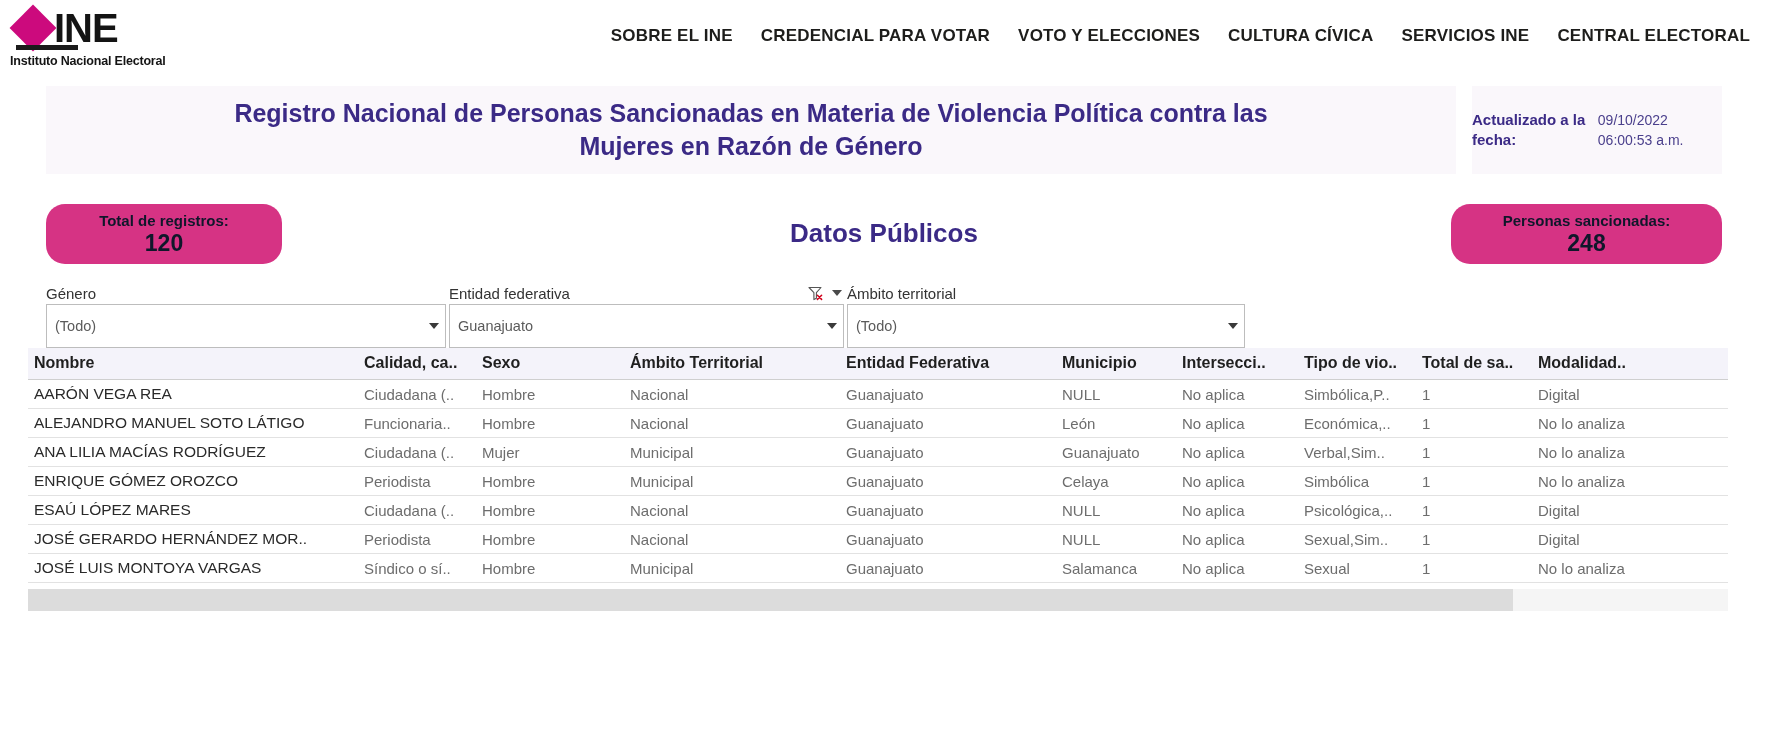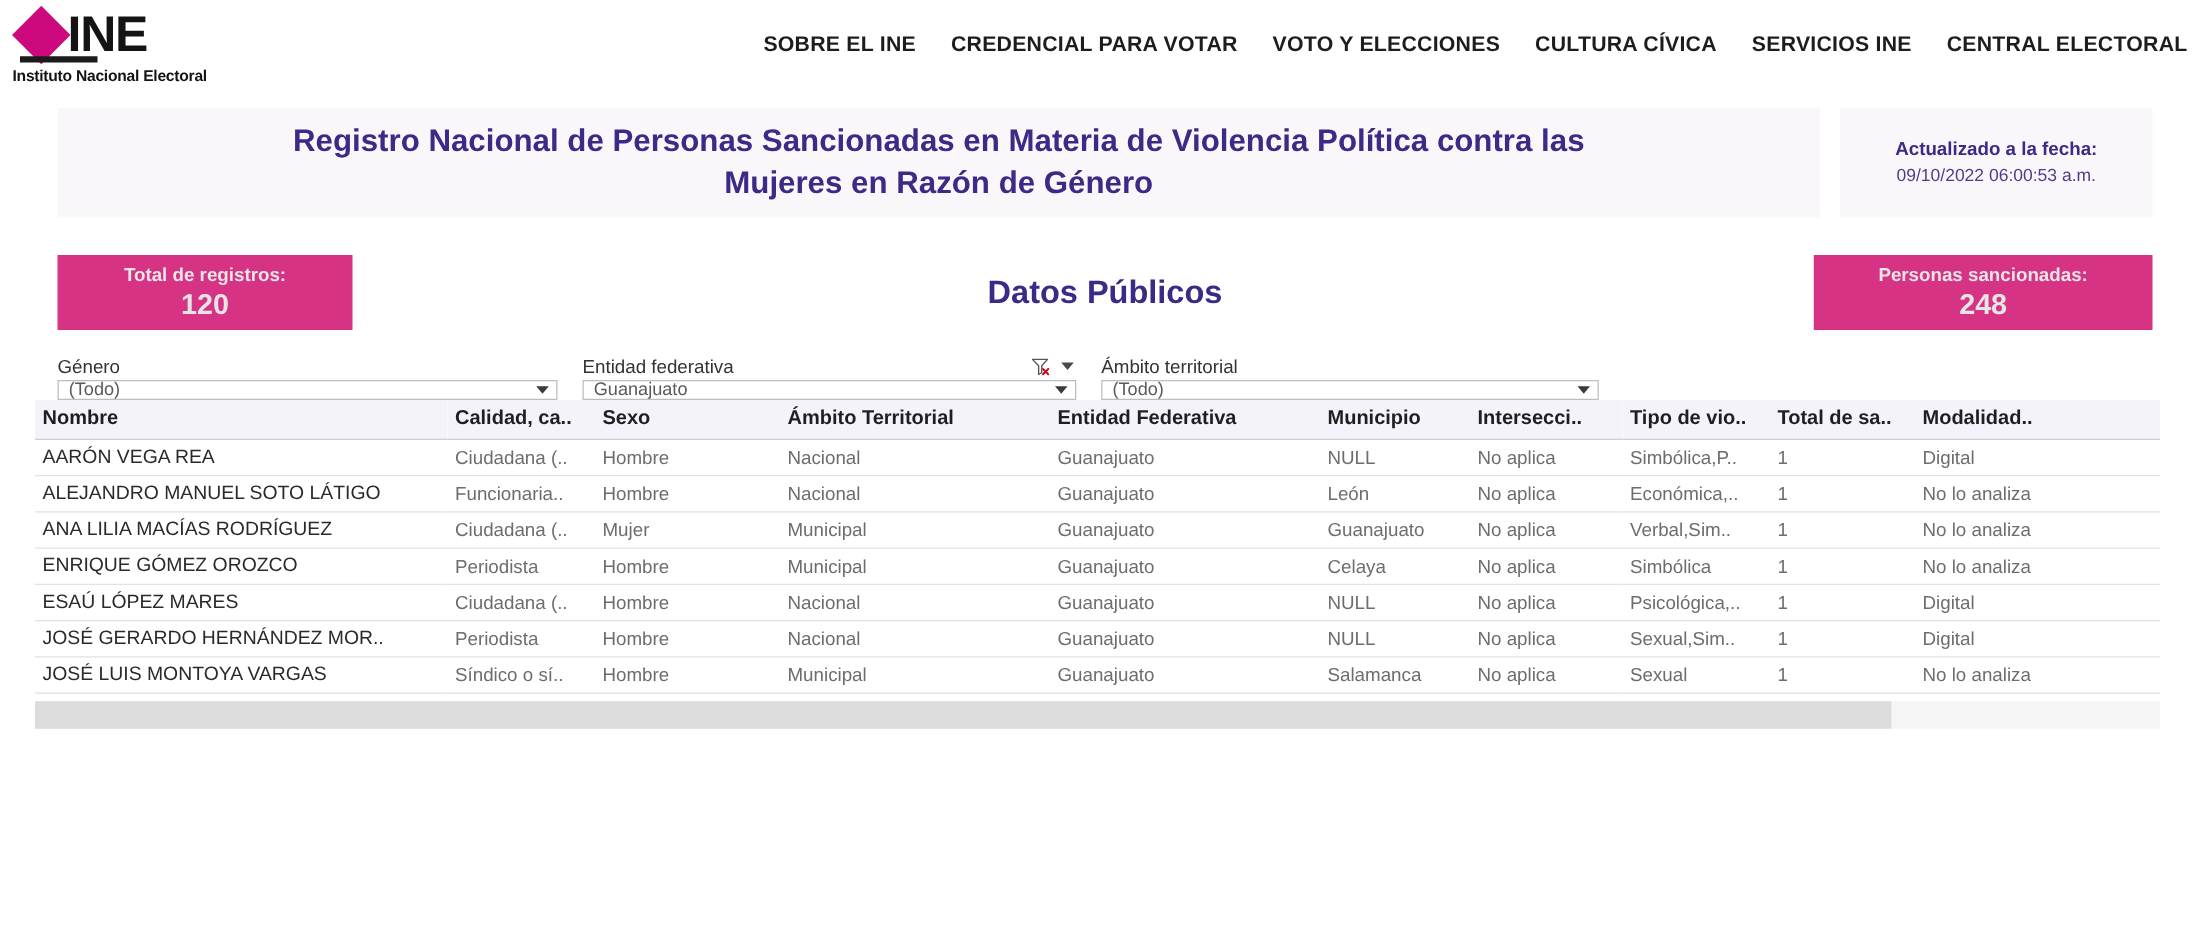--- a/index.html
+++ b/index.html
@@ -117,21 +117,21 @@
   .gap-box {
     width: 16px;
     background: #ffffff;
     flex: 0 0 auto;
   }
   .date-box {
     width: 250px;
     flex: 0 0 auto;
     background: #faf7fb;
     display: flex;
-    flex-direction: column;
+    flex-direction: row;
     align-items: center;
     justify-content: center;
     box-sizing: border-box;
   }
   .date-title {
     font-family: "Liberation Sans", sans-serif;
     font-weight: bold;
     font-size: 15px;
     color: #3b2a86;
     line-height: 20px;
@@ -150,26 +150,27 @@
     margin-top: 30px;
     padding: 0 46px;
     box-sizing: border-box;
   }
   .badge {
     position: absolute;
     top: 0;
     width: 236px;
     height: 60px;
     background: #d63384;
-    color: #e5e5e5;
+    color: #0f172a;
     display: flex;
     flex-direction: column;
     align-items: center;
     justify-content: center;
     box-sizing: border-box;
+    border-radius: 19px;
   }
   .badge.left { left: 46px; }
   .badge.right { right: 46px; width: 271px; }
   .badge-label {
     font-family: "Liberation Sans", sans-serif;
     font-weight: bold;
     font-size: 15px;
     line-height: 19px;
   }
   .badge-value {
@@ -189,21 +190,21 @@
     font-size: 26px;
     color: #3b2a86;
   }
 
   
   .filters {
     display: flex;
     padding: 0 46px;
     box-sizing: border-box;
     margin-top: 8px;
-    gap: 20px;
+    gap: 3px;
   }
   .filter {
     position: relative;
     box-sizing: border-box;
   }
   .filter.f1 { width: 400px; }
   .filter.f2 { width: 395px; }
   .filter.f3 { width: 398px; }
   .filter-head {
     display: flex;
@@ -232,21 +233,21 @@
   }
   .caret-tool {
     width: 0;
     height: 0;
     border-left: 5px solid transparent;
     border-right: 5px solid transparent;
     border-top: 6px solid #4a4a4a;
     cursor: pointer;
   }
   .select-box {
-    height: 16px;
+    height: 44px;
     border: 1px solid #bdbdbd;
     background: #ffffff;
     display: flex;
     align-items: center;
     padding: 0 6px 0 8px;
     box-sizing: border-box;
     cursor: pointer;
   }
   .select-value {
     font-family: "Liberation Sans", sans-serif;

